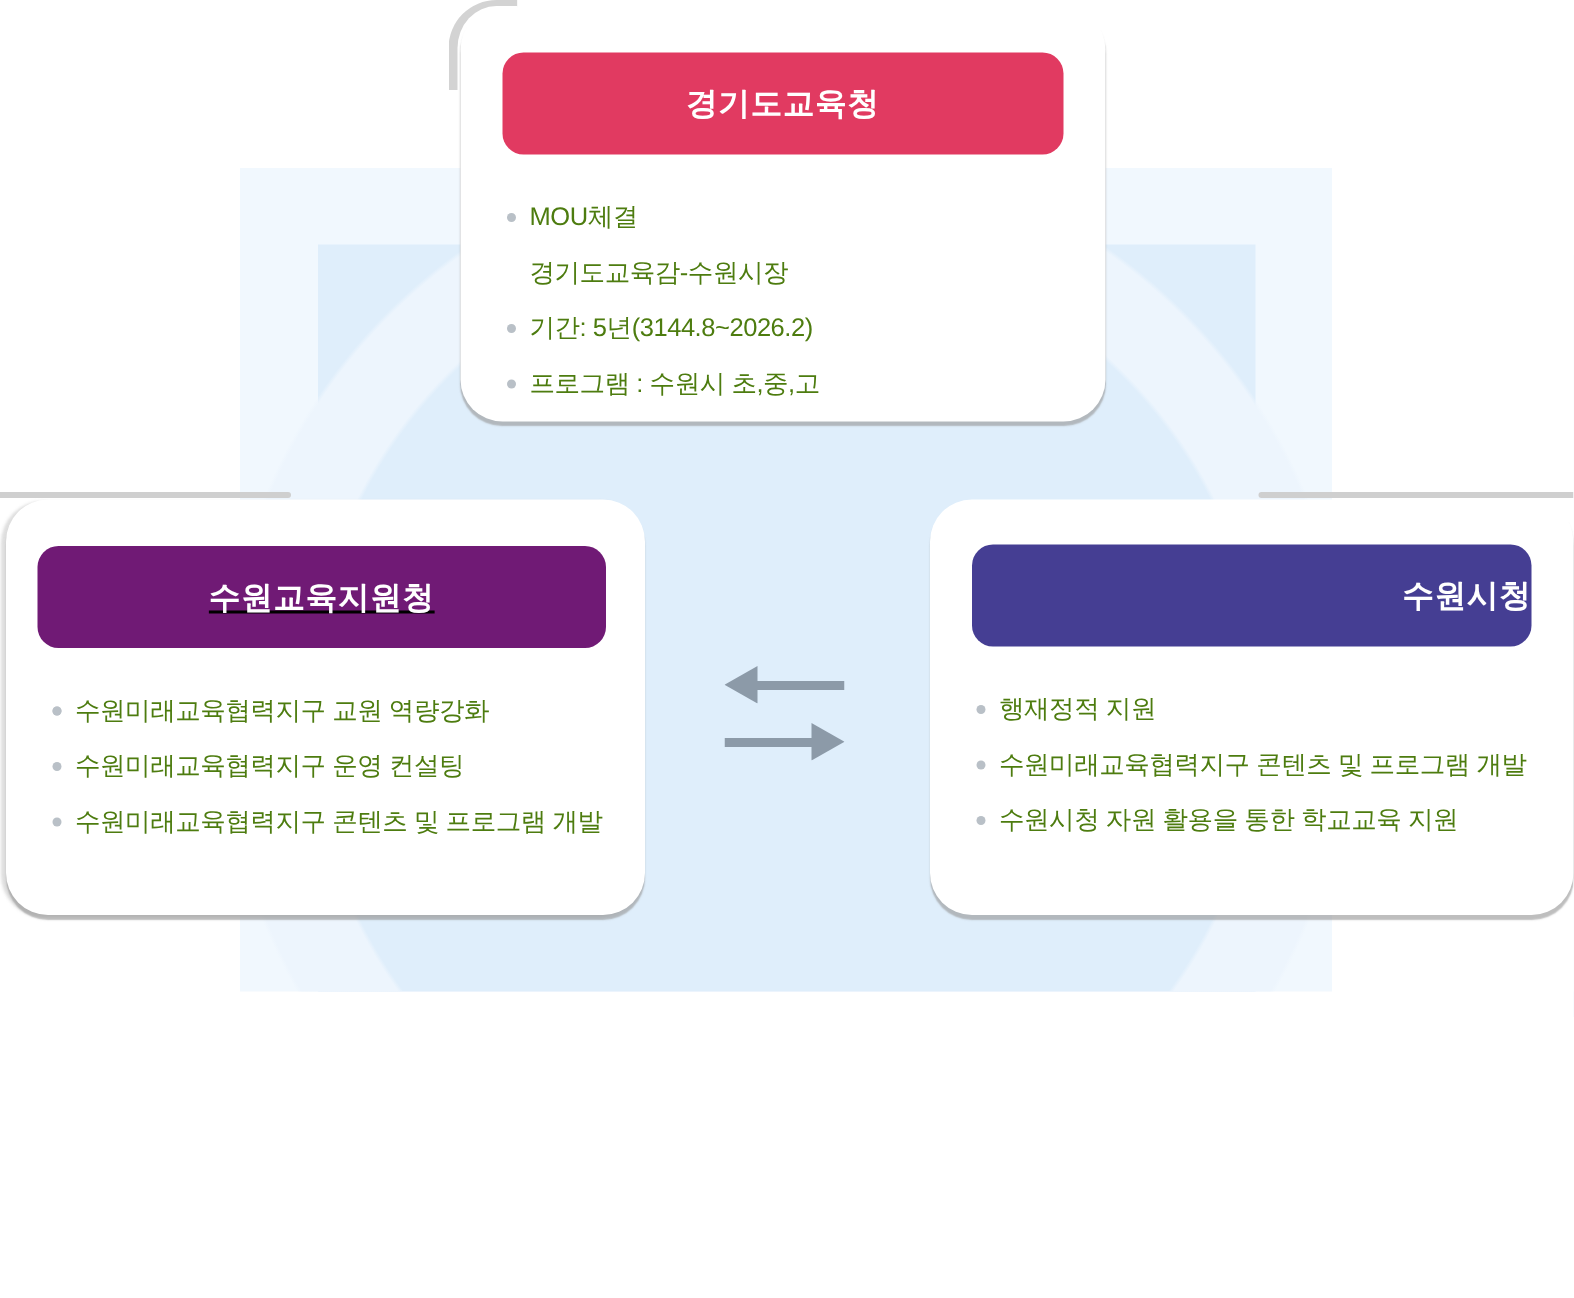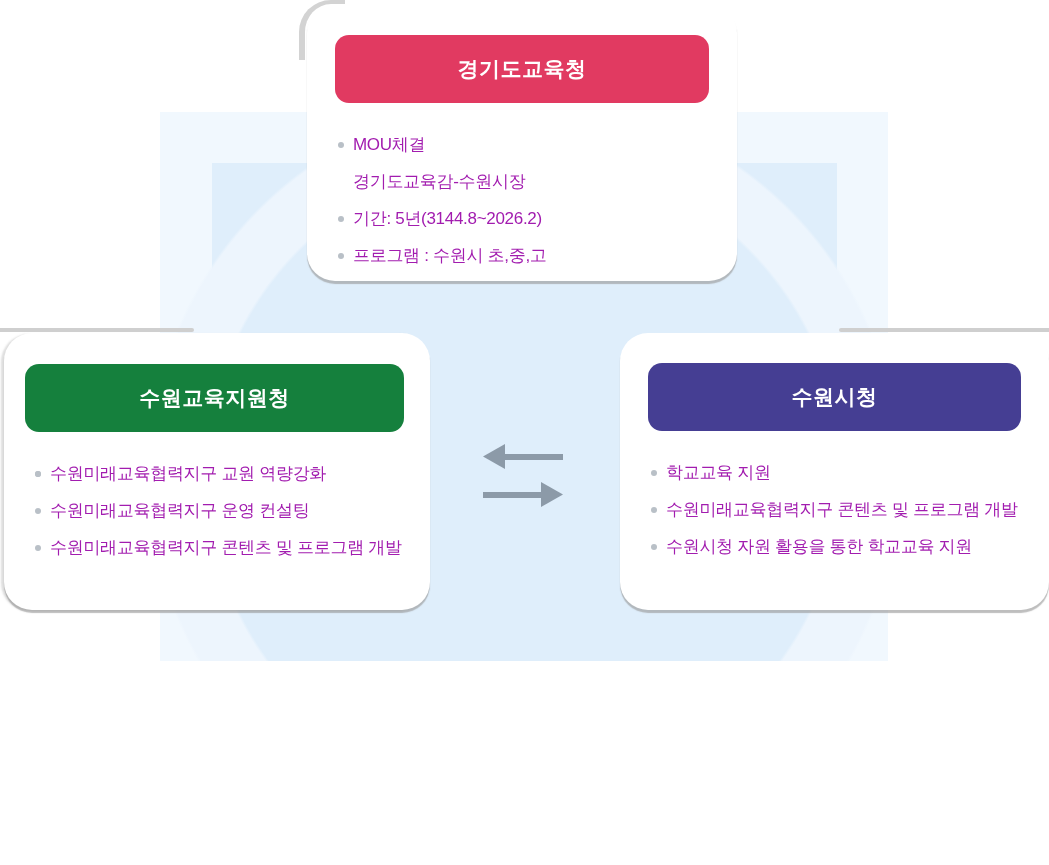--- a/index.html
+++ b/index.html
@@ -27,21 +27,21 @@
   .card-left{left:4px;top:333px;width:426px;height:277px;
     box-shadow:0 3px 1px rgba(150,150,150,0.62), -3px 1px 2px rgba(160,160,160,0.35);}
   .card-right{left:620px;top:333px;width:429px;height:277px;}
   .card-bottom{left:305px;top:662px;width:432px;height:200px;}
   .card-header{margin:30px 28px 0;height:68px;border-radius:14px;
     display:flex;align-items:center;justify-content:center;}
   .card-left .card-header{margin:31px 26px 0 21px;}
   .card-header .title{color:#ffffff;font-size:21px;font-weight:700;letter-spacing:0.5px;}
   .card-list{list-style:none;margin:30px 0 0;padding:0 18px 0 30px;}
   .card-list li{position:relative;padding-left:16px;margin-bottom:13px;
-    font-size:17px;line-height:24px;color:#a21caf;letter-spacing:-0.3px;}
+    font-size:17px;line-height:24px;color:#4d7c0f;letter-spacing:-0.3px;}
   .card-list li .dot{position:absolute;left:1px;top:9px;width:6px;height:6px;
     border-radius:50%;background:#b9c0c7;}
   
   .arrows{position:absolute;left:483px;top:444px;width:80px;height:64px;color:#8c9aa8;}
   .arrows svg{display:block;}
   .arrows .arrow-right{margin-top:13px;}
 </style>
 </head>
 <body>
 
@@ -61,21 +61,21 @@
     </div>
     <ul class="card-list">
         <li><span class="dot" style="background: rgb(185, 192, 199);"></span><span>MOU체결</span></li>
         <li class="no-bullet"><span>경기도교육감-수원시장</span></li>
         <li><span class="dot" style="background: rgb(185, 192, 199);"></span><span>기간: 5년(3144.8~2026.2)</span></li>
         <li><span class="dot" style="background: rgb(185, 192, 199);"></span><span>프로그램 : 수원시 초,중,고</span></li>
       </ul>
   </div>
 
   <div class="card card-left">
-    <div class="card-header" style="background: #15803d;">
+    <div class="card-header" style="background: #701a75; text-decoration: underline;">
       <span class="title">수원교육지원청</span>
     </div>
     <ul class="card-list">
         <li><span class="dot" style="background: rgb(185, 192, 199);"></span></li>
         <li><span class="dot" style="background: rgb(185, 192, 199);"></span><span>수원미래교육협력지구 교원 역량강화</span></li>
         <li><span class="dot" style="background: rgb(185, 192, 199);"></span><span>수원미래교육협력지구 운영 컨설팅</span></li>
         <li><span class="dot" style="background: rgb(185, 192, 199);"></span><span>수원미래교육협력지구 콘텐츠 및 프로그램 개발</span></li>
       </ul>
   </div>
 
@@ -84,25 +84,25 @@
       <rect x="18" y="10" width="62" height="6" fill="currentColor"></rect>
       <polygon points="22,0 0,12.5 22,25" fill="currentColor"></polygon>
     </svg>
     <svg class="arrow-right" width="80" height="25" viewBox="0 0 80 25" aria-hidden="true">
       <rect x="0" y="10" width="62" height="6" fill="currentColor"></rect>
       <polygon points="58,0 80,12.5 58,25" fill="currentColor"></polygon>
     </svg>
   </div>
 
   <div class="card card-right">
-    <div class="card-header" style="background: rgb(69, 62, 147);">
+    <div class="card-header" style="background: rgb(69, 62, 147); justify-content: flex-end;">
       <span class="title">수원시청</span>
     </div>
     <ul class="card-list">
-        <li><span class="dot" style="background: rgb(185, 192, 199);"></span><span>학교교육 지원</span></li>
+        <li><span class="dot" style="background: rgb(185, 192, 199);"></span><span>행재정적 지원</span></li>
         <li><span class="dot" style="background: rgb(185, 192, 199);"></span><span>수원미래교육협력지구 콘텐츠 및 프로그램 개발</span></li>
         <li><span class="dot" style="background: rgb(185, 192, 199);"></span><span>수원시청 자원 활용을 통한 학교교육 지원</span></li>
       </ul>
   </div>
 
   <div class="card card-bottom">
     <div class="card-header" style="background: rgb(5, 97, 194); border-radius: 28px;">
       <span class="title">단위학교</span>
     </div>
     <ul class="card-list">

